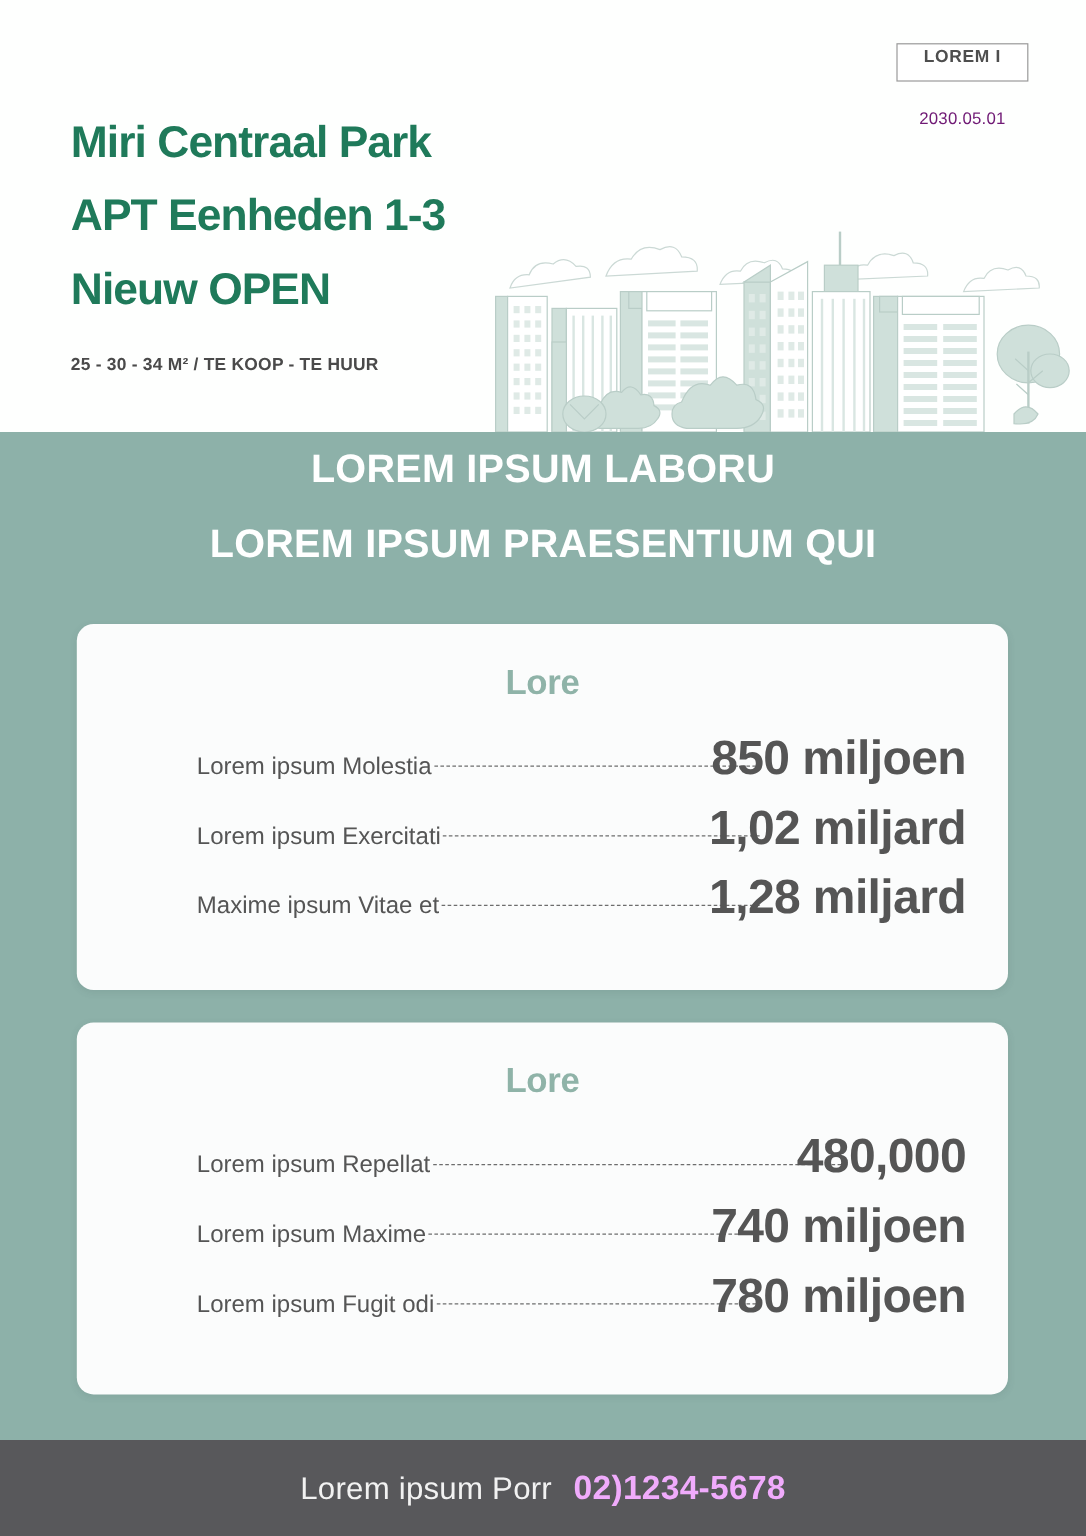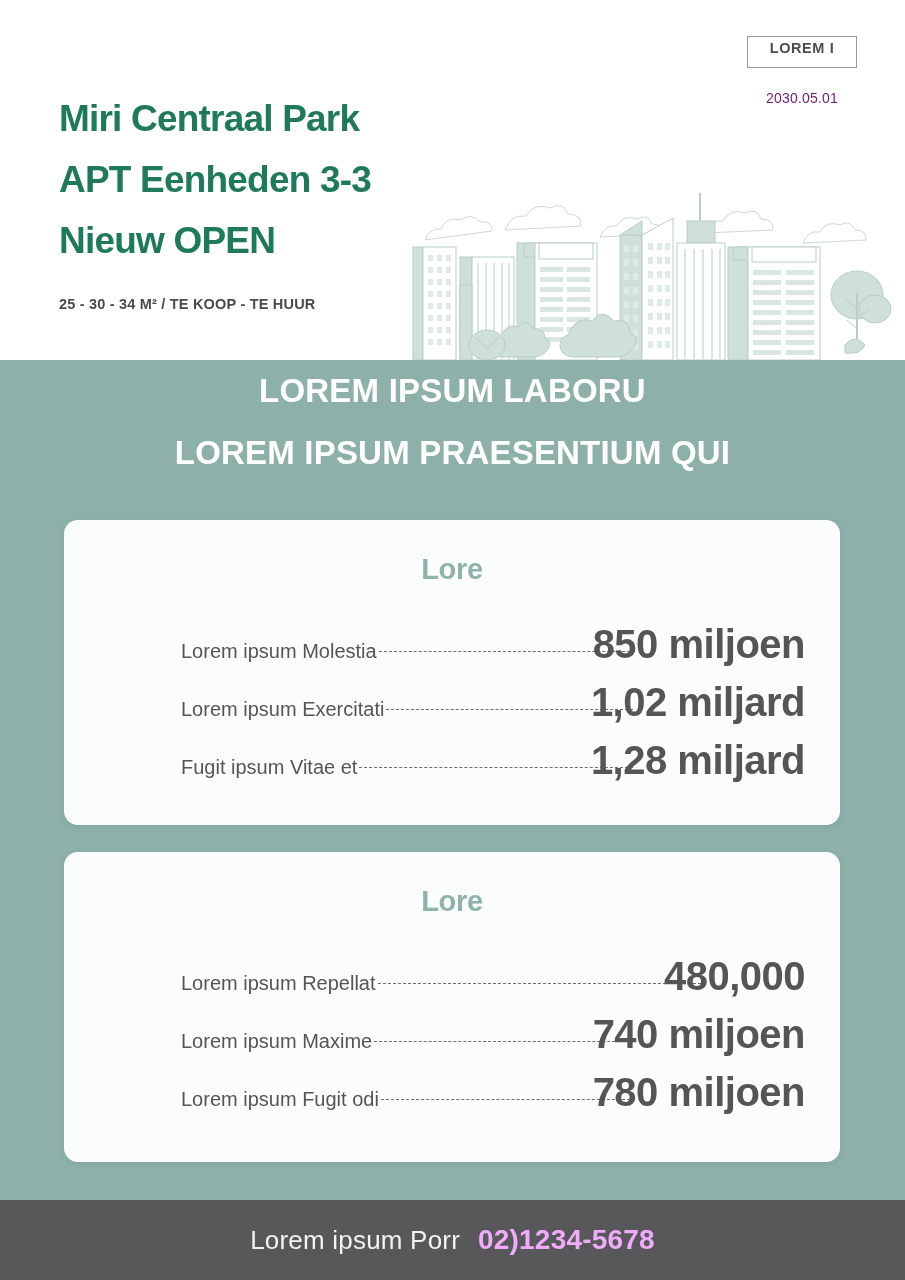--- a/index.html
+++ b/index.html
@@ -115,21 +115,21 @@
 
   .card-title {
     text-align: center;
     color: #8FB3A8;
     font-size: 29px;
     font-weight: bold;
     padding-top: 33px;
     letter-spacing: -0.3px;
   }
 
-  .rows { margin-top: 36px; padding-left: 17px; }
+  .rows { margin-top: 24px; }
 
   .row {
     position: relative;
     display: flex;
     align-items: baseline;
     height: 58px;
     padding: 0 35px 0 100px;
   }
   .row-label {
     font-size: 20px;
@@ -187,21 +187,21 @@
 
 <div class="header">
 
   <div class="badge-block">
     <div class="badge">LOREM I</div>
     <div class="badge-date">2030.05.01</div>
   </div>
 
   <div class="titles">
     <div class="title-line">Miri Centraal Park</div>
-    <div class="title-line">APT Eenheden 3-3</div>
+    <div class="title-line">APT Eenheden 1-3</div>
     <div class="title-line">Nieuw OPEN</div>
   </div>
 
   <div class="subtitle">25 - 30 - 34 M² / TE KOOP - TE HUUR</div>
 
   <svg class="city" viewBox="0 0 500 175" preserveAspectRatio="xMaxYMax meet">
     <g stroke="#b9cdc7" stroke-width="1" fill="#ffffff">
 
       <g fill="#ffffff" stroke="#cbd9d5">
         <path d="M20 55 q4-12 16-11 q5-13 20-9 q10-8 19 2 q12-2 12 9 z"></path>
@@ -390,21 +390,21 @@
         <span class="row-label">Lorem ipsum Molestia</span>
         <span class="row-dash"></span>
         <span class="row-value overlap">850 miljoen</span>
       </div>
       <div class="row">
         <span class="row-label">Lorem ipsum Exercitati</span>
         <span class="row-dash"></span>
         <span class="row-value overlap">1,02 miljard</span>
       </div>
       <div class="row">
-        <span class="row-label">Fugit ipsum Vitae et</span>
+        <span class="row-label">Maxime ipsum Vitae et</span>
         <span class="row-dash"></span>
         <span class="row-value overlap">1,28 miljard</span>
       </div>
     </div>
   </div>
 
   <div class="card" id="card-2">
     <div class="card-title">Lore</div>
     <div class="rows">
       <div class="row">

